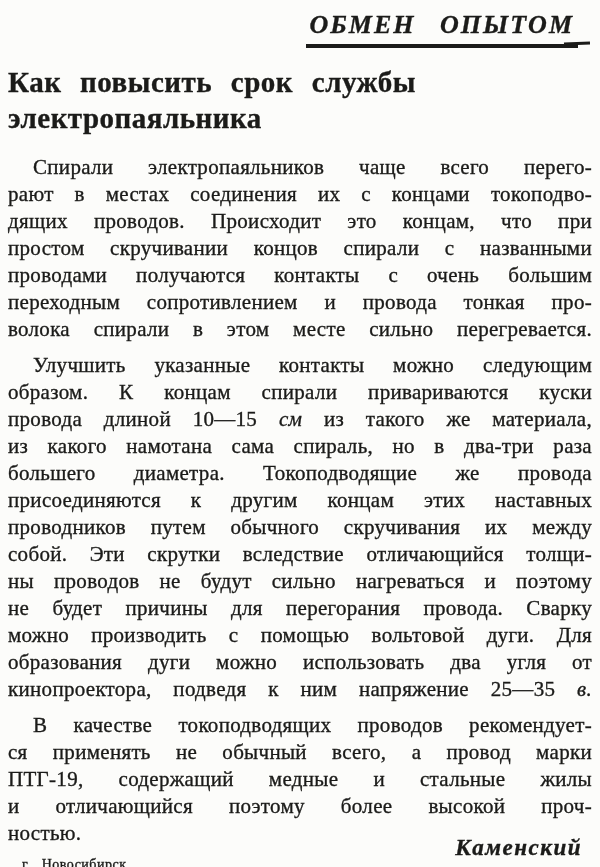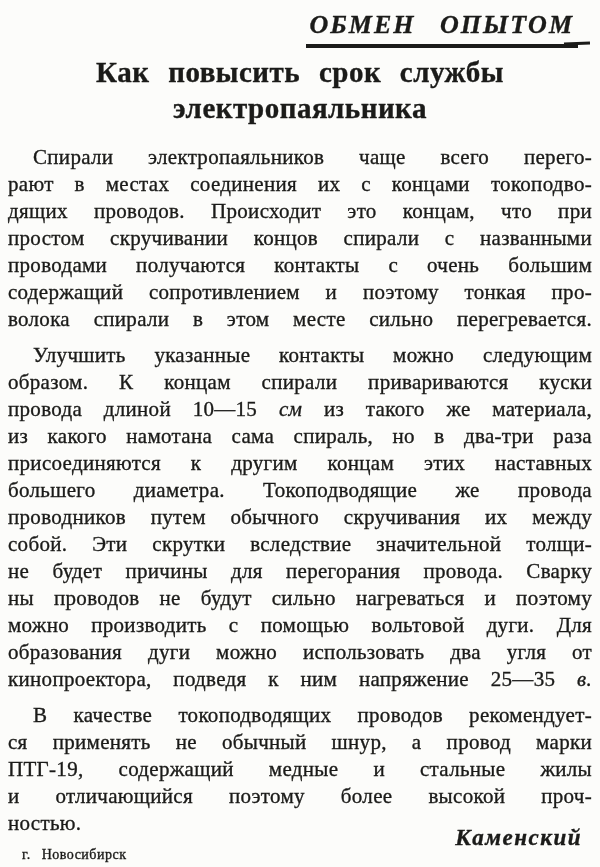--- a/index.html
+++ b/index.html
@@ -45,22 +45,22 @@
     right: 2px;
     bottom: 3px;
     width: 26px;
     height: 3px;
     background: var(--ink);
     transform: rotate(-2deg);
   }
 
   
   .article-title {
-    margin-top: 6px;
-    text-align: center;
+    margin-top: 16px;
+    text-align: left;
     font-weight: bold;
     font-size: 29px;
     line-height: 36px;
     word-spacing: 11px;
     letter-spacing: 0.5px;
   }
 
   
   .article {
     margin-top: 10px;
@@ -114,41 +114,41 @@
     <div>электропаяльника</div>
   </div>
 
   <div class="article">
       <div class="para">
         <div class="line indent"><span>Спирали электропаяльников чаще всего перего-</span></div>
         <div class="line"><span>рают в местах соединения их с концами токоподво-</span></div>
         <div class="line"><span>дящих проводов. Происходит это концам, что при</span></div>
         <div class="line"><span>простом скручивании концов спирали с названными</span></div>
         <div class="line"><span>проводами получаются контакты с очень большим</span></div>
-        <div class="line"><span>содержащий сопротивлением и поэтому тонкая про-</span></div>
+        <div class="line"><span>переходным сопротивлением и провода тонкая про-</span></div>
         <div class="line"><span>волока спирали в этом месте сильно перегревается.</span></div>
       </div>
       <div class="para">
         <div class="line indent"><span>Улучшить указанные контакты можно следующим</span></div>
         <div class="line"><span>образом. К концам спирали привариваются куски</span></div>
         <div class="line"><span>провода длиной 10—15 </span><span class="it">см</span><span> из такого же материала,</span></div>
         <div class="line"><span>из какого намотана сама спираль, но в два-три раза</span></div>
+        <div class="line"><span>большего диаметра. Токоподводящие же провода</span></div>
         <div class="line"><span>присоединяются к другим концам этих наставных</span></div>
-        <div class="line"><span>большего диаметра. Токоподводящие же провода</span></div>
         <div class="line"><span>проводников путем обычного скручивания их между</span></div>
-        <div class="line"><span>собой. Эти скрутки вследствие значительной толщи-</span></div>
+        <div class="line"><span>собой. Эти скрутки вследствие отличающийся толщи-</span></div>
+        <div class="line"><span>ны проводов не будут сильно нагреваться и поэтому</span></div>
         <div class="line"><span>не будет причины для перегорания провода. Сварку</span></div>
-        <div class="line"><span>ны проводов не будут сильно нагреваться и поэтому</span></div>
         <div class="line"><span>можно производить с помощью вольтовой дуги. Для</span></div>
         <div class="line"><span>образования дуги можно использовать два угля от</span></div>
         <div class="line"><span>кинопроектора, подведя к ним напряжение 25—35 </span><span class="it">в.</span></div>
       </div>
       <div class="para">
         <div class="line indent"><span>В качестве токоподводящих проводов рекомендует-</span></div>
-        <div class="line"><span>ся применять не обычный шнур, а провод марки</span></div>
+        <div class="line"><span>ся применять не обычный всего, а провод марки</span></div>
         <div class="line"><span>ПТГ-19, содержащий медные и стальные жилы</span></div>
         <div class="line"><span>и отличающийся поэтому более высокой проч-</span></div>
         <div class="line short"><span>ностью.</span></div>
       </div>
     </div>
 
   <div class="sig-row">Каменский</div>
 
   <div class="loc-row">г. Новосибирск</div>
 

